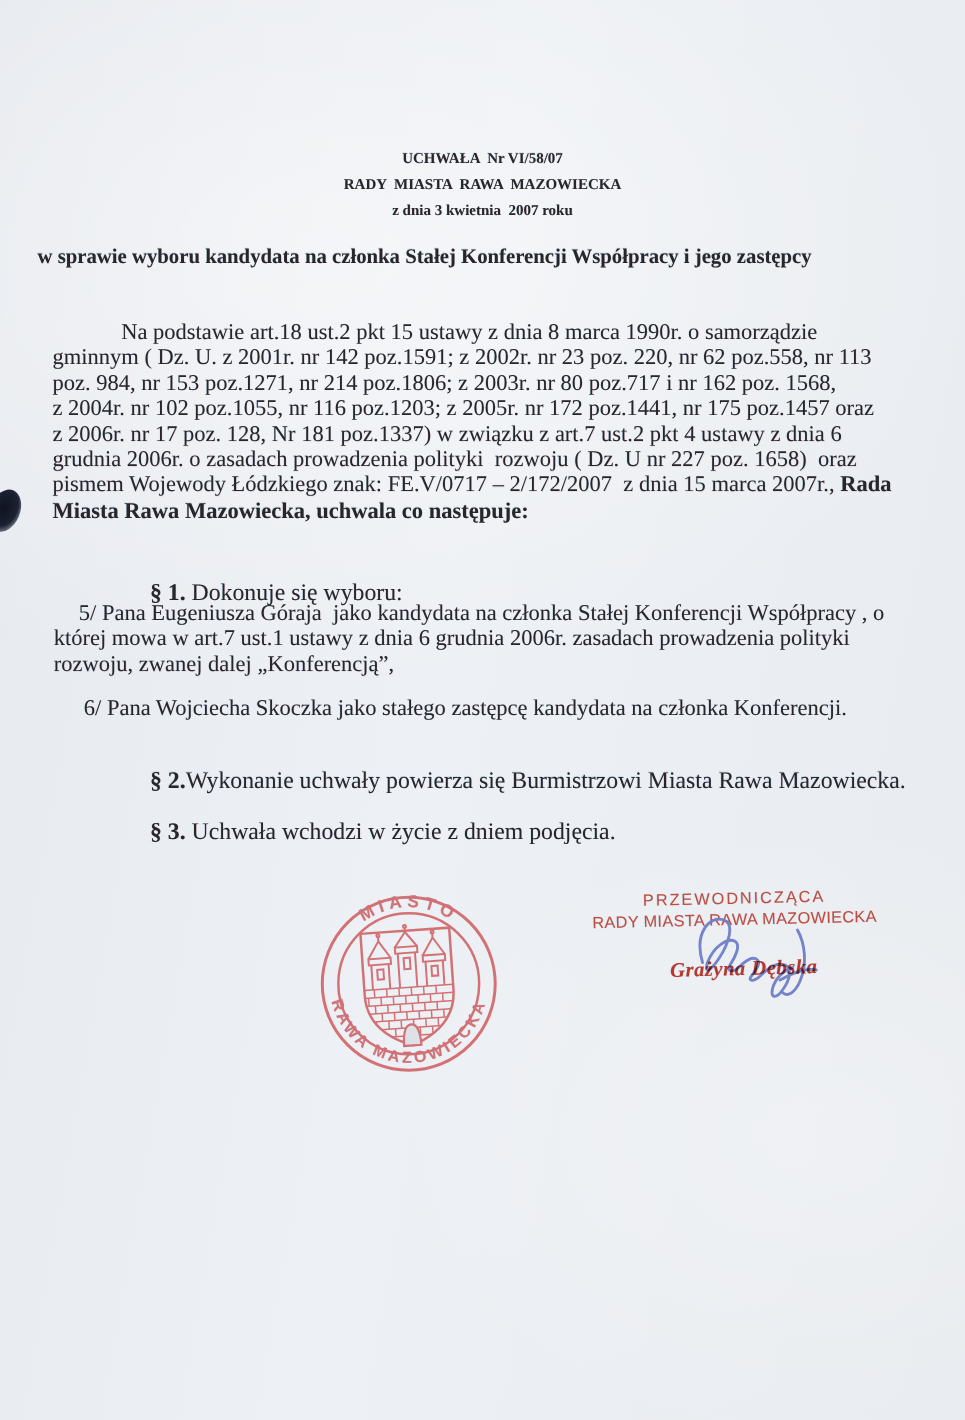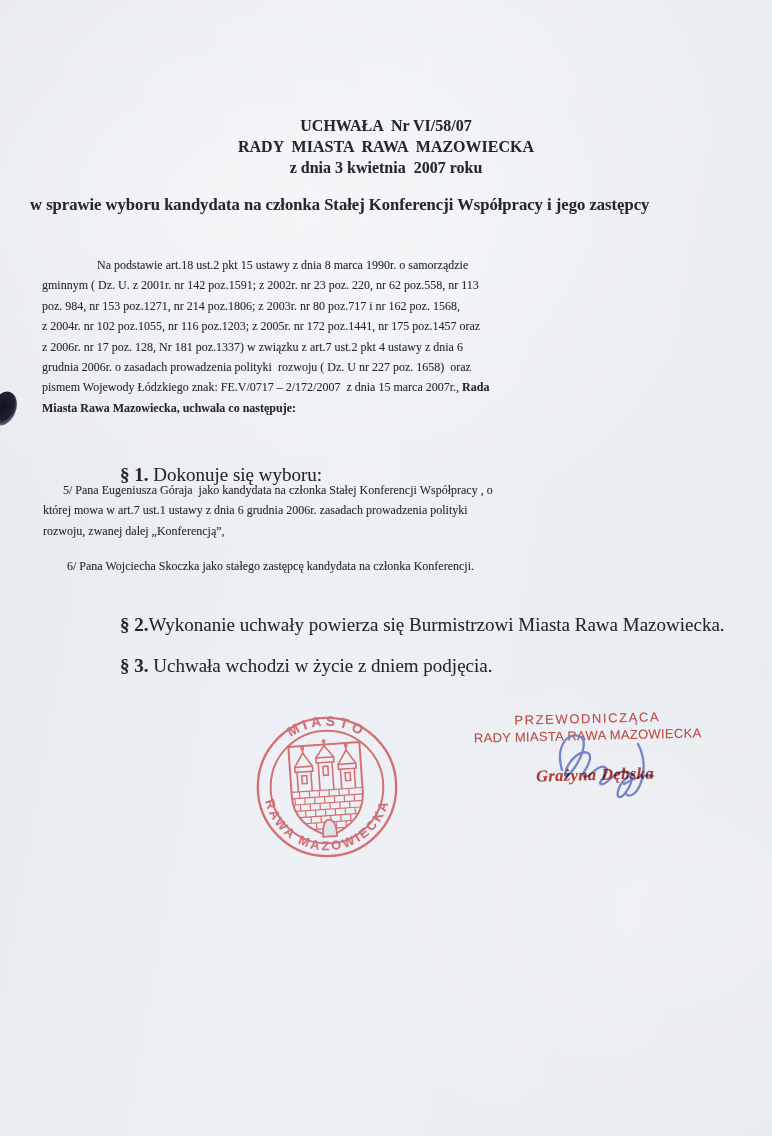--- a/index.html
+++ b/index.html
@@ -13,23 +13,23 @@
     background:
       radial-gradient(900px 600px at 35% 18%, rgba(255,255,255,0.45), rgba(255,255,255,0) 60%),
       radial-gradient(700px 500px at 85% 80%, rgba(255,255,255,0.25), rgba(255,255,255,0) 55%),
       linear-gradient(100deg,#e6e9ee 0%,#edf0f4 45%,#e8ebef 100%);
     color:#26262b;
   }
   .doc{
     text-shadow:0.4px 0.2px 0 rgba(190,60,110,0.12), -0.4px -0.2px 0 rgba(0,130,190,0.14);
   }
   .abs{position:absolute;}
-  .ln{white-space:pre;line-height:20.4px;font-size:12px;}
+  .ln{white-space:pre;line-height:20.4px;font-size:18px;}
   .title-block{top:116px;left:0;width:772px;text-align:center;font-weight:bold;}
-  .title-block .ln{font-size:16px;line-height:20.8px;}
+  .title-block .ln{font-size:12px;line-height:20.8px;}
   .subject{top:195px;left:30px;font-weight:bold;font-size:16.6px;white-space:pre;}
   .preamble{top:255px;left:42px;width:712px;}
   .preamble .ln.indent{padding-left:55px;}
   .sec{font-size:19px;white-space:pre;}
   .sec b{font-weight:bold;}
   .item{left:43px;width:712px;}
   .item .ln.first1{padding-left:20px;}
   .item .ln.first2{padding-left:24px;}
 
   

